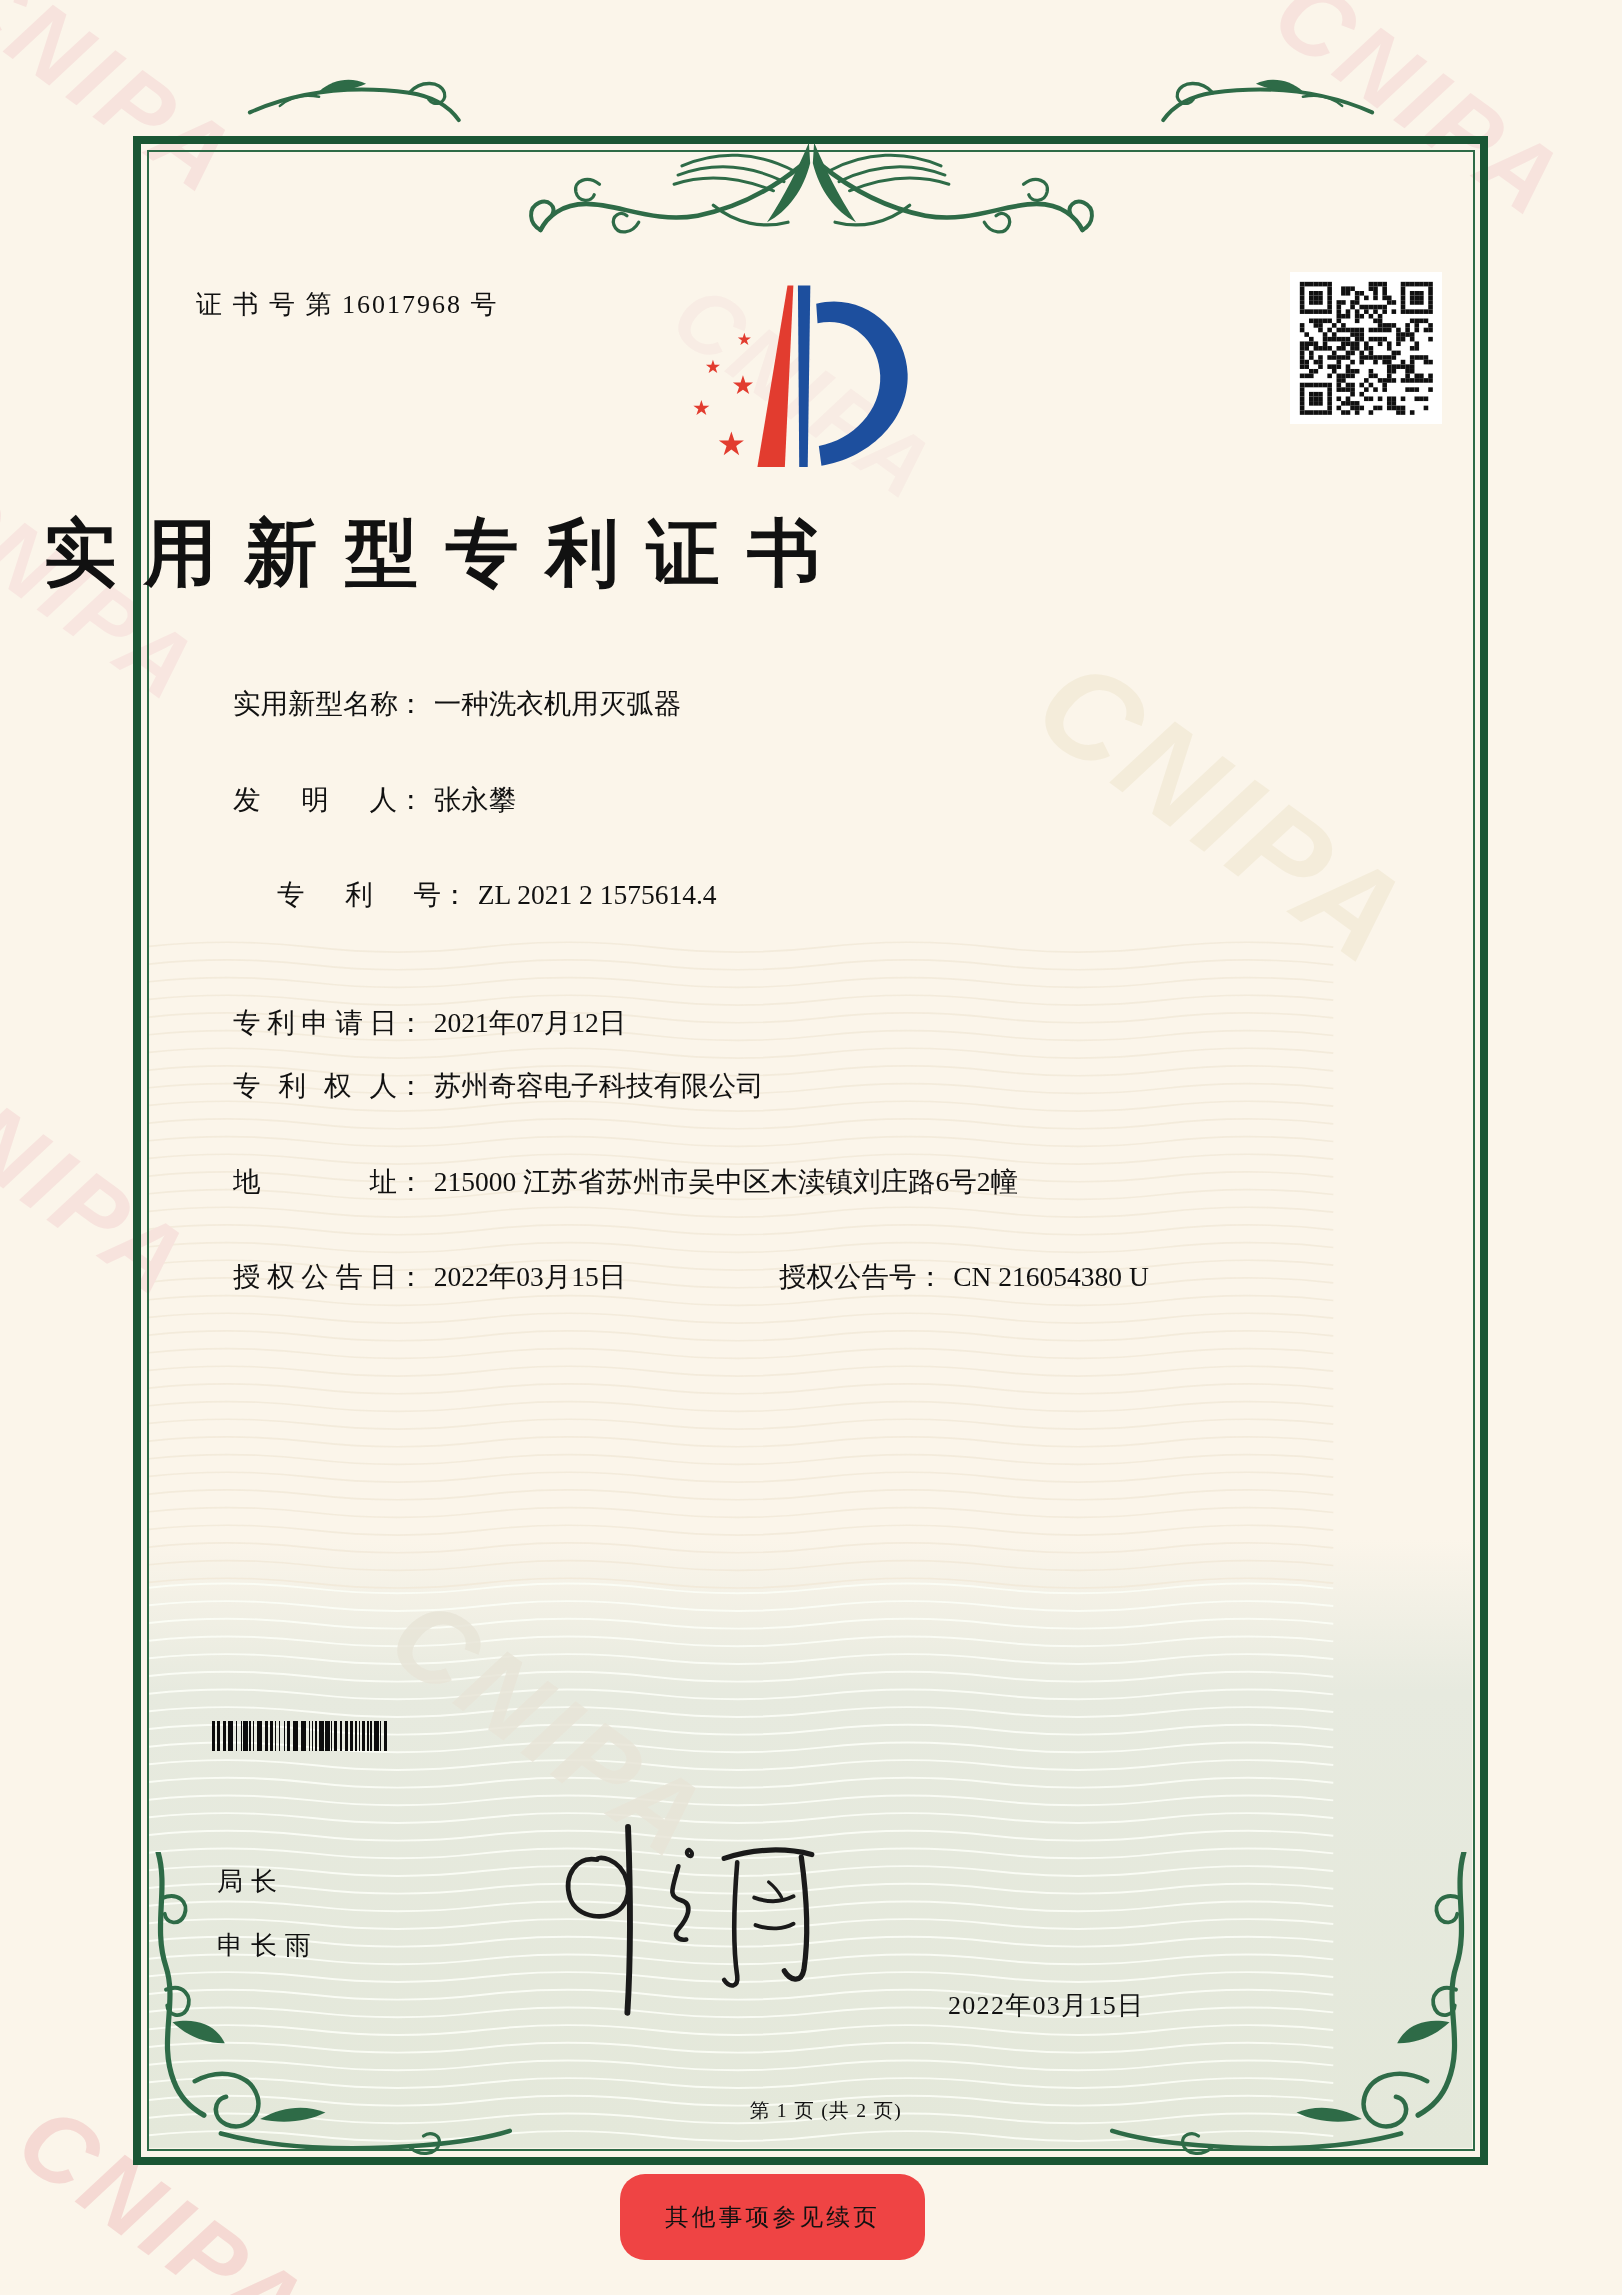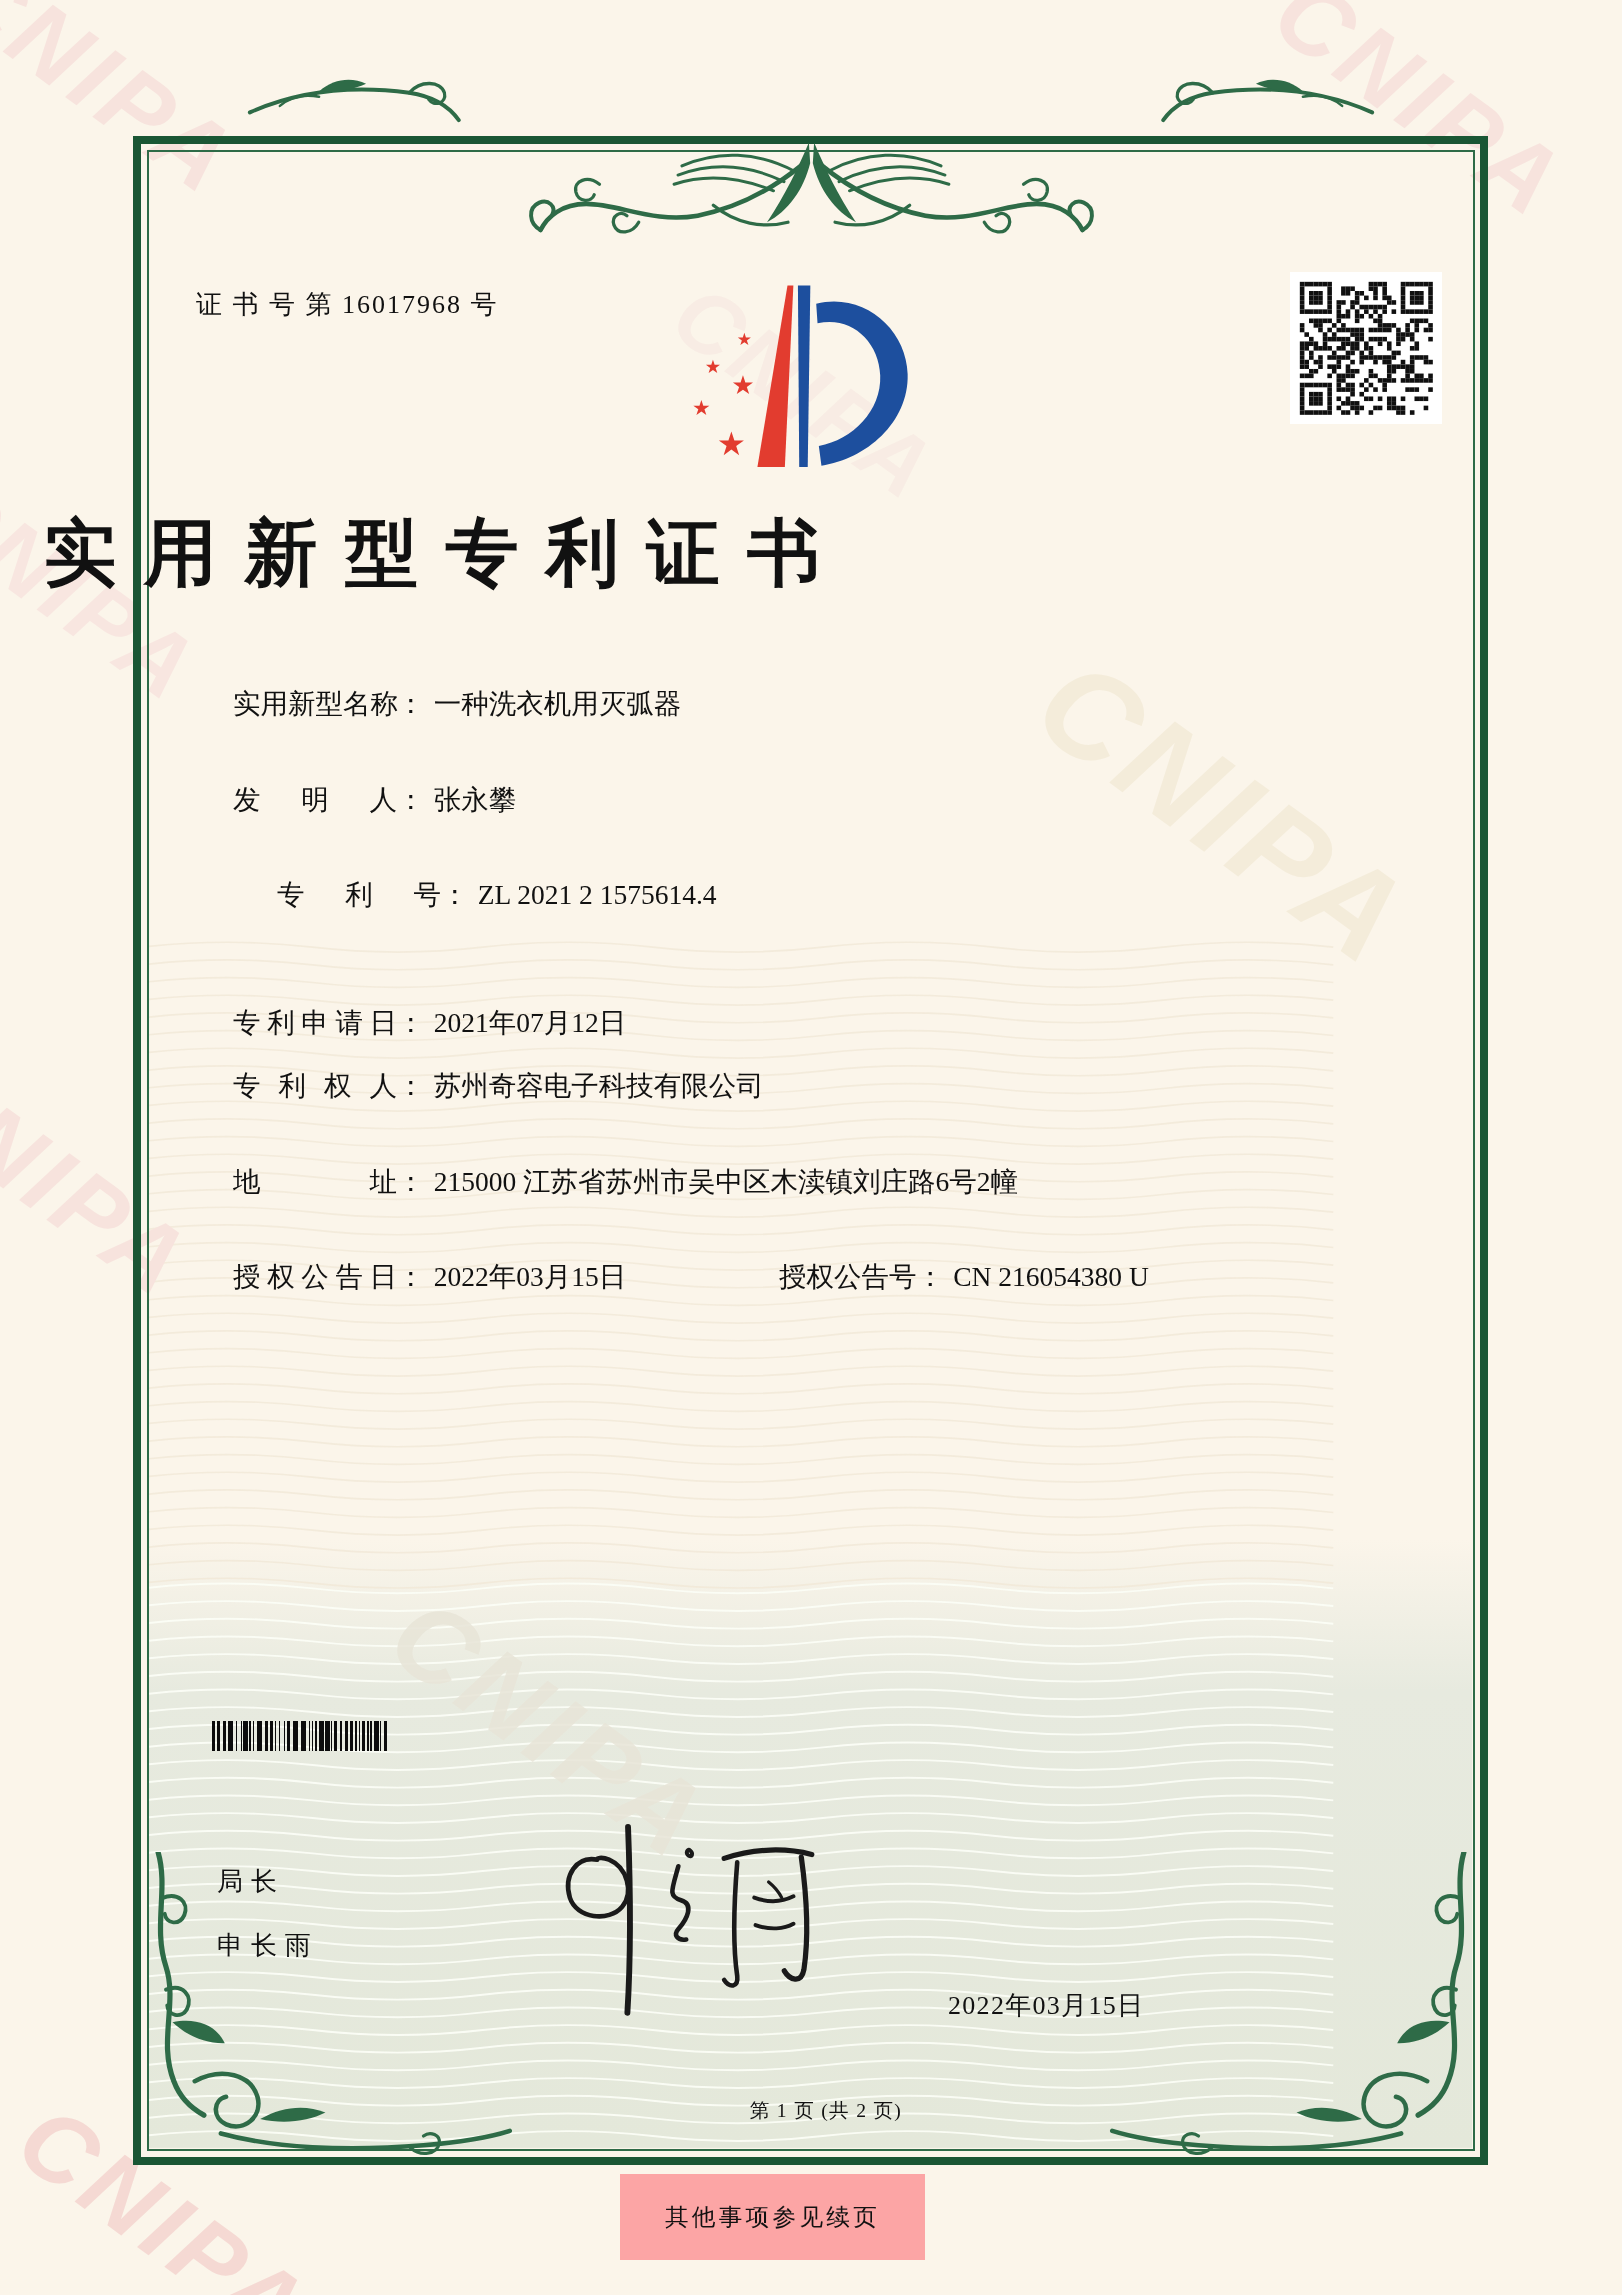--- a/index.html
+++ b/index.html
@@ -59,23 +59,23 @@
     left:233px;top:1340px;width:1156px;
     font-size:27.5px;line-height:52px;text-align:justify;letter-spacing:0.3px;
   }
   .body-text p{margin:0;text-indent:55px;}
   #barcode{left:212px;top:1721px;width:179px;height:30px;}
   .director-label{left:217px;top:1864px;font-size:26px;letter-spacing:7.9px;}
   .director-name{left:217px;top:1928px;font-size:26px;letter-spacing:7.9px;}
   .issue-date{left:948px;top:1988px;font-size:26px;letter-spacing:1.3px;}
   .page-footer{left:0;right:0;top:2097px;text-align:center;font-size:19.6px;letter-spacing:1.3px;padding-left:29px;}
   .bottom-note{
-    left:620px;top:2174px;width:305px;height:86px;background:#fca5a5;
+    left:620px;top:2174px;width:305px;height:86px;background:#ef4444;
     display:flex;align-items:center;justify-content:center;
-    font-size:23.6px;letter-spacing:3.3px;z-index:5;
+    font-size:23.6px;letter-spacing:3.3px;z-index:5;border-radius:25px;
   }
 </style>
 </head>
 <body>
 
 <svg id="waves" width="1323" height="1996" viewBox="0 0 2022 3050">
   <defs>
     <linearGradient id="bandgrad" x1="0" y1="0" x2="0" y2="1">
       <stop offset="0" stop-color="#e7eadf" stop-opacity="0"></stop>
       <stop offset="0.25" stop-color="#e7eadf" stop-opacity="1"></stop>

